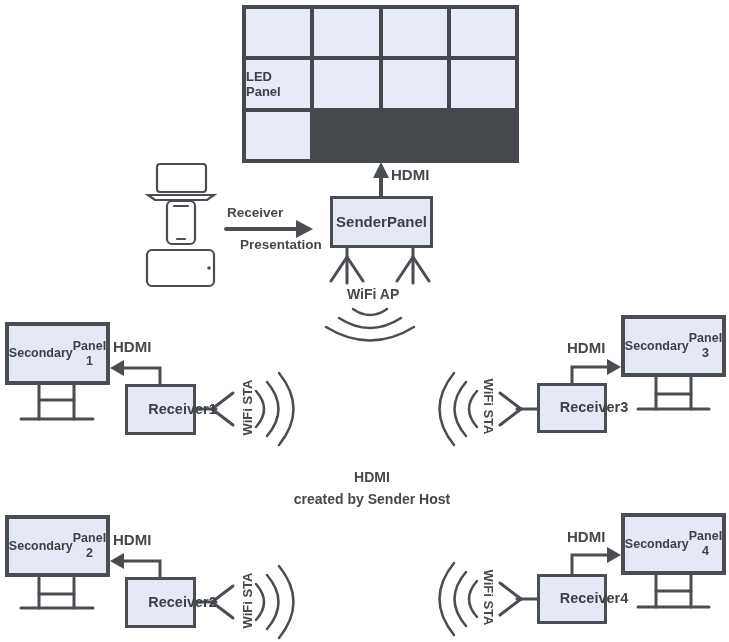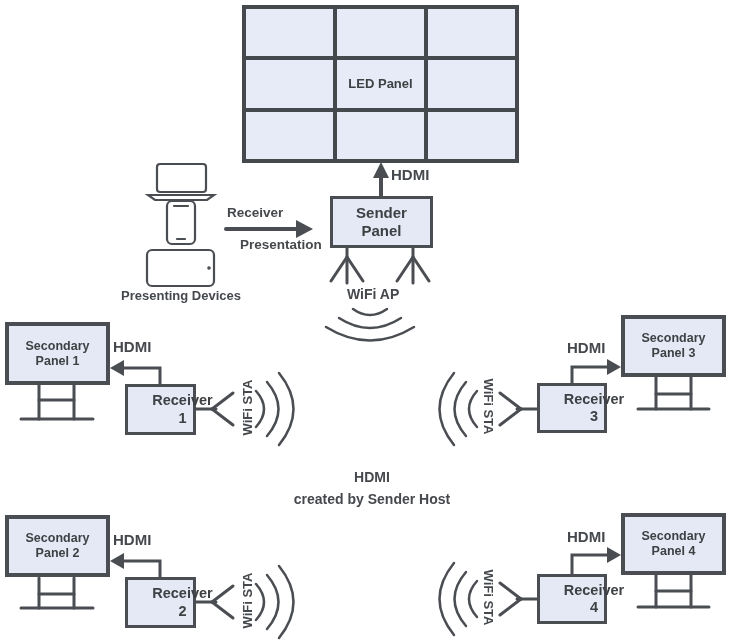--- a/index.html
+++ b/index.html
@@ -4,31 +4,31 @@
 <style>
   html,body{margin:0;padding:0;background:#fff;}
   .stage{
     position:relative;width:729px;height:642px;background:#ffffff;overflow:hidden;
     font-family:"Liberation Sans", sans-serif;
   }
   .wires{position:absolute;left:0;top:0;z-index:1;}
   .node{
     position:absolute;box-sizing:border-box;z-index:2;
     background:#e4e9f5;border:3px solid #4a4d52;
-    display:flex;flex-direction:column;align-items:center;justify-content:center;
+    display:flex;flex-direction:row;align-items:center;justify-content:center;
     color:#3e4144;text-align:center;line-height:1.18;
   }
   .node span{display:block;}
   .sender{font-size:15px;font-weight:600;}
   .receiver{font-size:14.5px;font-weight:600;padding-left:44px;}
   .panel{border-width:4px;font-size:12.5px;font-weight:700;}
   .led{
     position:absolute;left:242px;top:5px;width:277px;height:158px;z-index:2;
     box-sizing:border-box;border:4px solid #45484c;background:#45484c;
-    display:grid;grid-template-columns:repeat(3,1fr);grid-template-rows:repeat(3,1fr);gap:4px;
+    display:grid;grid-template-columns:repeat(4,1fr);grid-template-rows:repeat(3,1fr);gap:4px;
   }
   .led-cell{background:#e7ebf7;display:flex;align-items:center;justify-content:center;
     font-size:13px;font-weight:700;color:#3e4144;}
   .lbl{position:absolute;z-index:3;font-weight:700;color:#45484c;white-space:nowrap;}
   .lbl-hdmi{font-size:15px;}
   .lbl-md{font-size:13.5px;}
   .vlbl{
     position:absolute;z-index:3;width:72px;text-align:center;
     font-size:13px;font-weight:700;color:#45484c;white-space:nowrap;
   }
@@ -184,21 +184,20 @@
 
   <div class="node sender" style="left:330px;top:196px;width:103px;height:52px;">
     <span>Sender</span>
     <span>Panel</span>
   </div>
 
   <div class="lbl lbl-hdmi" style="left:391px;top:166px;">HDMI</div>
   <div class="lbl lbl-md" style="left:347px;top:286px;font-size:14px;">WiFi AP</div>
   <div class="lbl lbl-md" style="left:227px;top:205px;">Receiver</div>
   <div class="lbl lbl-md" style="left:222px;top:237px;padding-left:18px;">Presentation</div>
-  <div class="lbl center-block" style="left:106px;top:288px;width:150px;font-size:13px;">Presenting Devices</div>
 
   <div class="lbl center-block" style="left:222px;top:467px;width:300px;font-size:14px;line-height:1.55;">
     <div>HDMI</div>
     <div>created by Sender Host</div>
   </div>
 
   <div class="node panel" style="left:5px;top:322px;width:105px;height:63px;">
     <span>Secondary</span>
     <span>Panel 1</span>
   </div>

